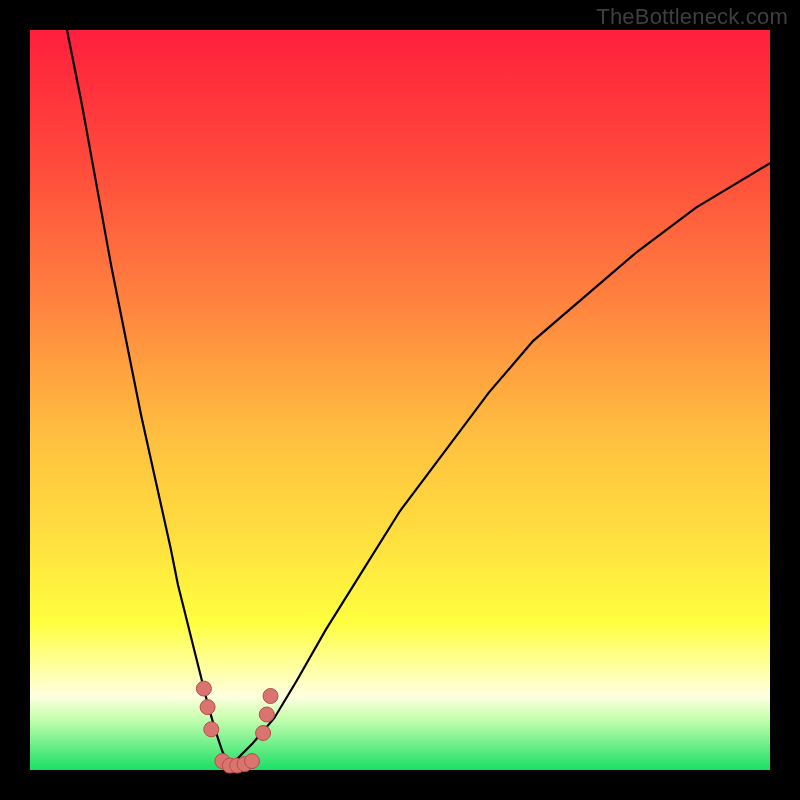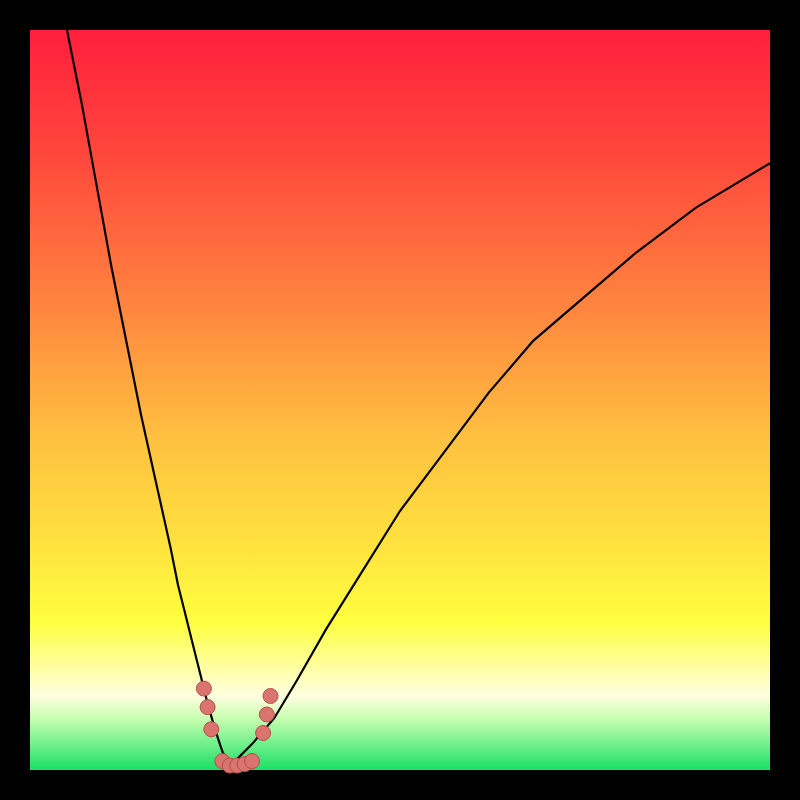--- a/index.html
+++ b/index.html
@@ -30,20 +30,21 @@
   svg {
     position: absolute;
     left: 0; top: 0;
     width: 800px; height: 800px;
   }
 </style>
 </head>
 <body>
 <div class="frame">
 
+  <div class="watermark">TheBottleneck.com</div>
 
   <svg viewBox="0 0 800 800">
     <defs>
       <linearGradient id="bg-grad" x1="0" y1="0" x2="0" y2="1">
         <stop id="g0" offset="0%" stop-color="#ff1f3d"></stop>
         <stop id="g1" offset="18%" stop-color="#ff4a3c"></stop>
         <stop id="g2" offset="38%" stop-color="#ff873f"></stop>
         <stop id="g3" offset="55%" stop-color="#ffc040"></stop>
         <stop id="g4" offset="70%" stop-color="#ffe33f"></stop>
         <stop id="g5" offset="80%" stop-color="#ffff3f"></stop>

